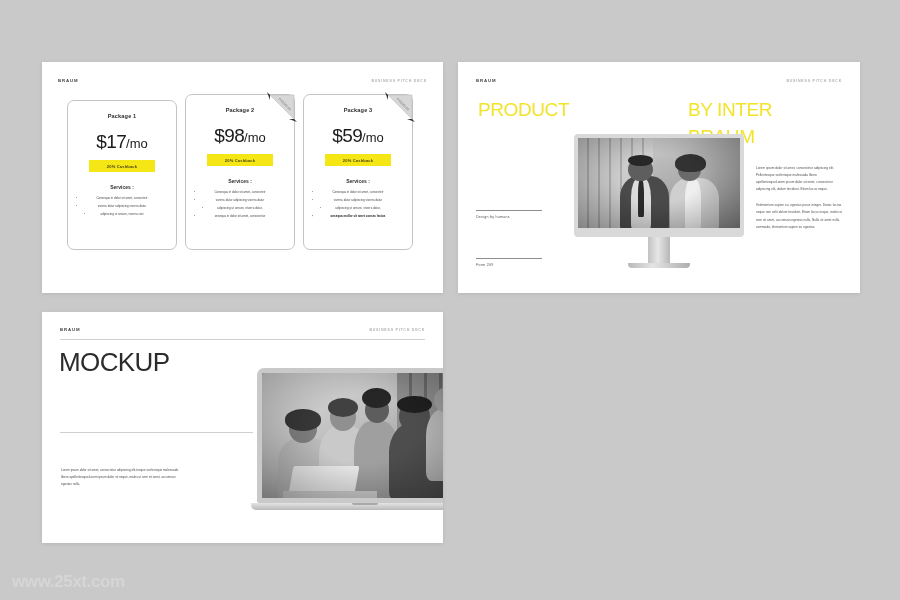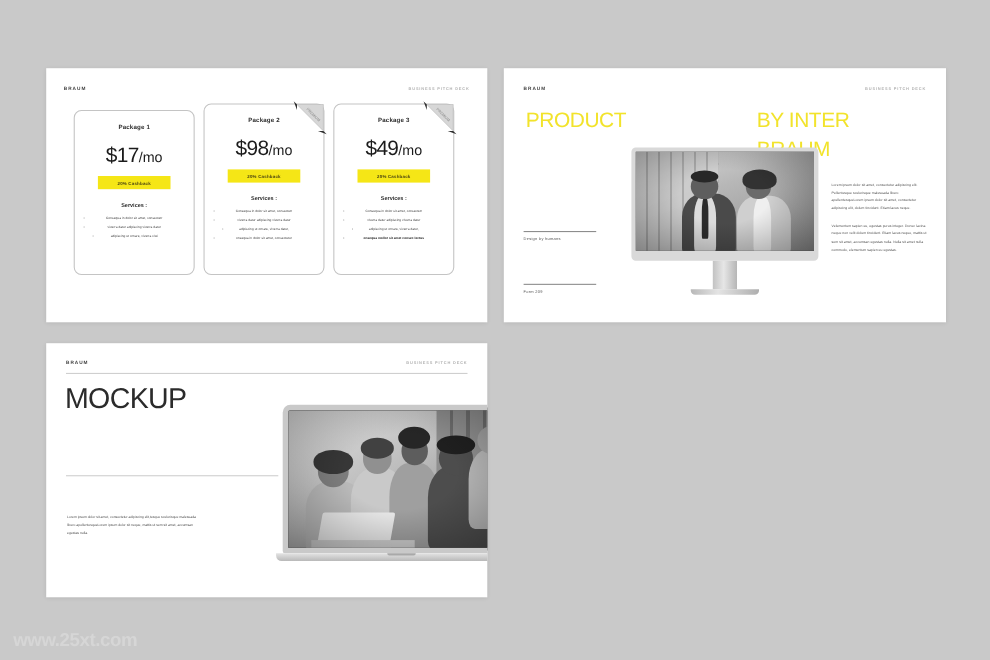--- a/index.html
+++ b/index.html
@@ -156,21 +156,21 @@
       <div class="ribbon">
         <svg width="34" height="34" viewBox="0 0 34 34">
           <polygon points="5,5 29,5 29,29" fill="#d7d7d7" stroke="#bcbcbc" stroke-width="0.6"></polygon>
           <polygon points="5,5 2,2 5,10" fill="#2e2e2e"></polygon>
           <polygon points="29,29 32,32 24,29" fill="#2e2e2e"></polygon>
           <text x="19" y="15" font-size="3.4" fill="#8a8a8a" font-family="Liberation Sans, sans-serif" transform="rotate(45 19 15)" text-anchor="middle">PREMIUM</text>
         </svg>
       </div>
       <div class="pkg-title">Package 3</div>
       <div class="price">
-        <span>$49</span><span class="per">/mo</span>
+        <span>$59</span><span class="per">/mo</span>
       </div>
       <div class="badge">20% Cashback</div>
       <div class="svc">Services :</div>
       <ul class="bullets">
         <li>Consequa in dolor sit amet, consectetr</li>
         <li>viverra datur adipiscing viverra datur</li>
         <li class="ind">adipiscing ut ornare, viverra datur,</li>
         <li class="bold">onsequa mollor sit amet consec lectus</li>
       </ul>
     </div>

